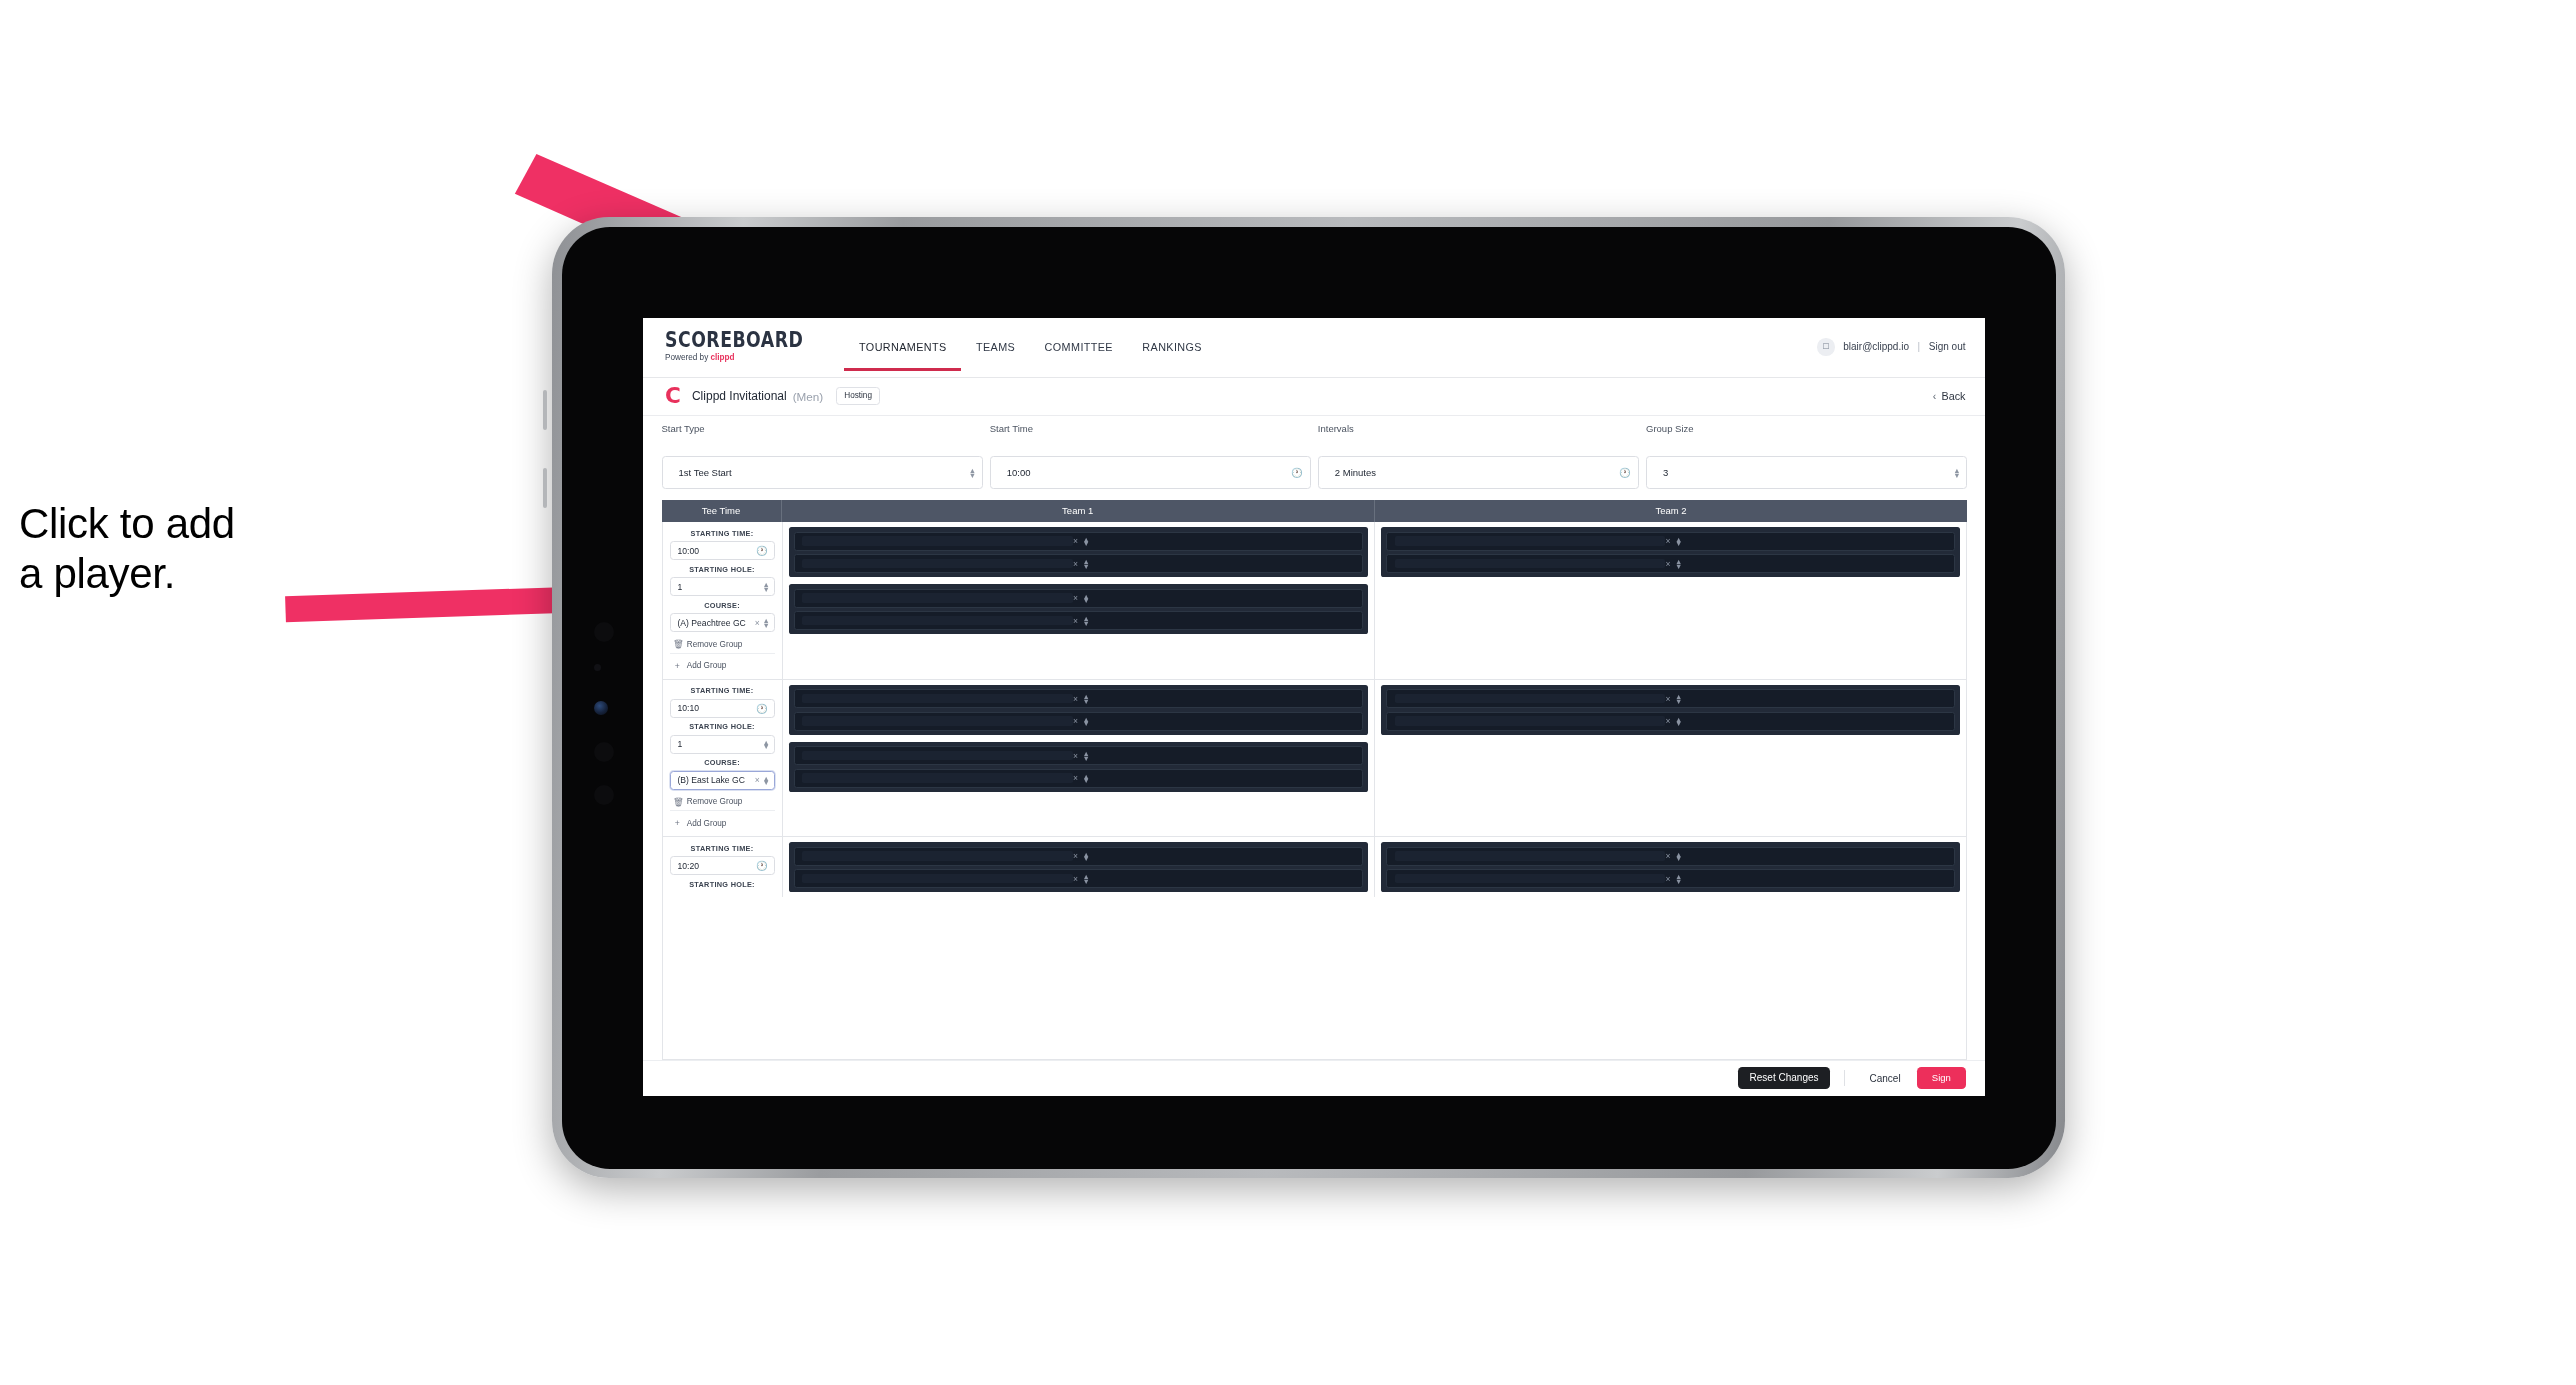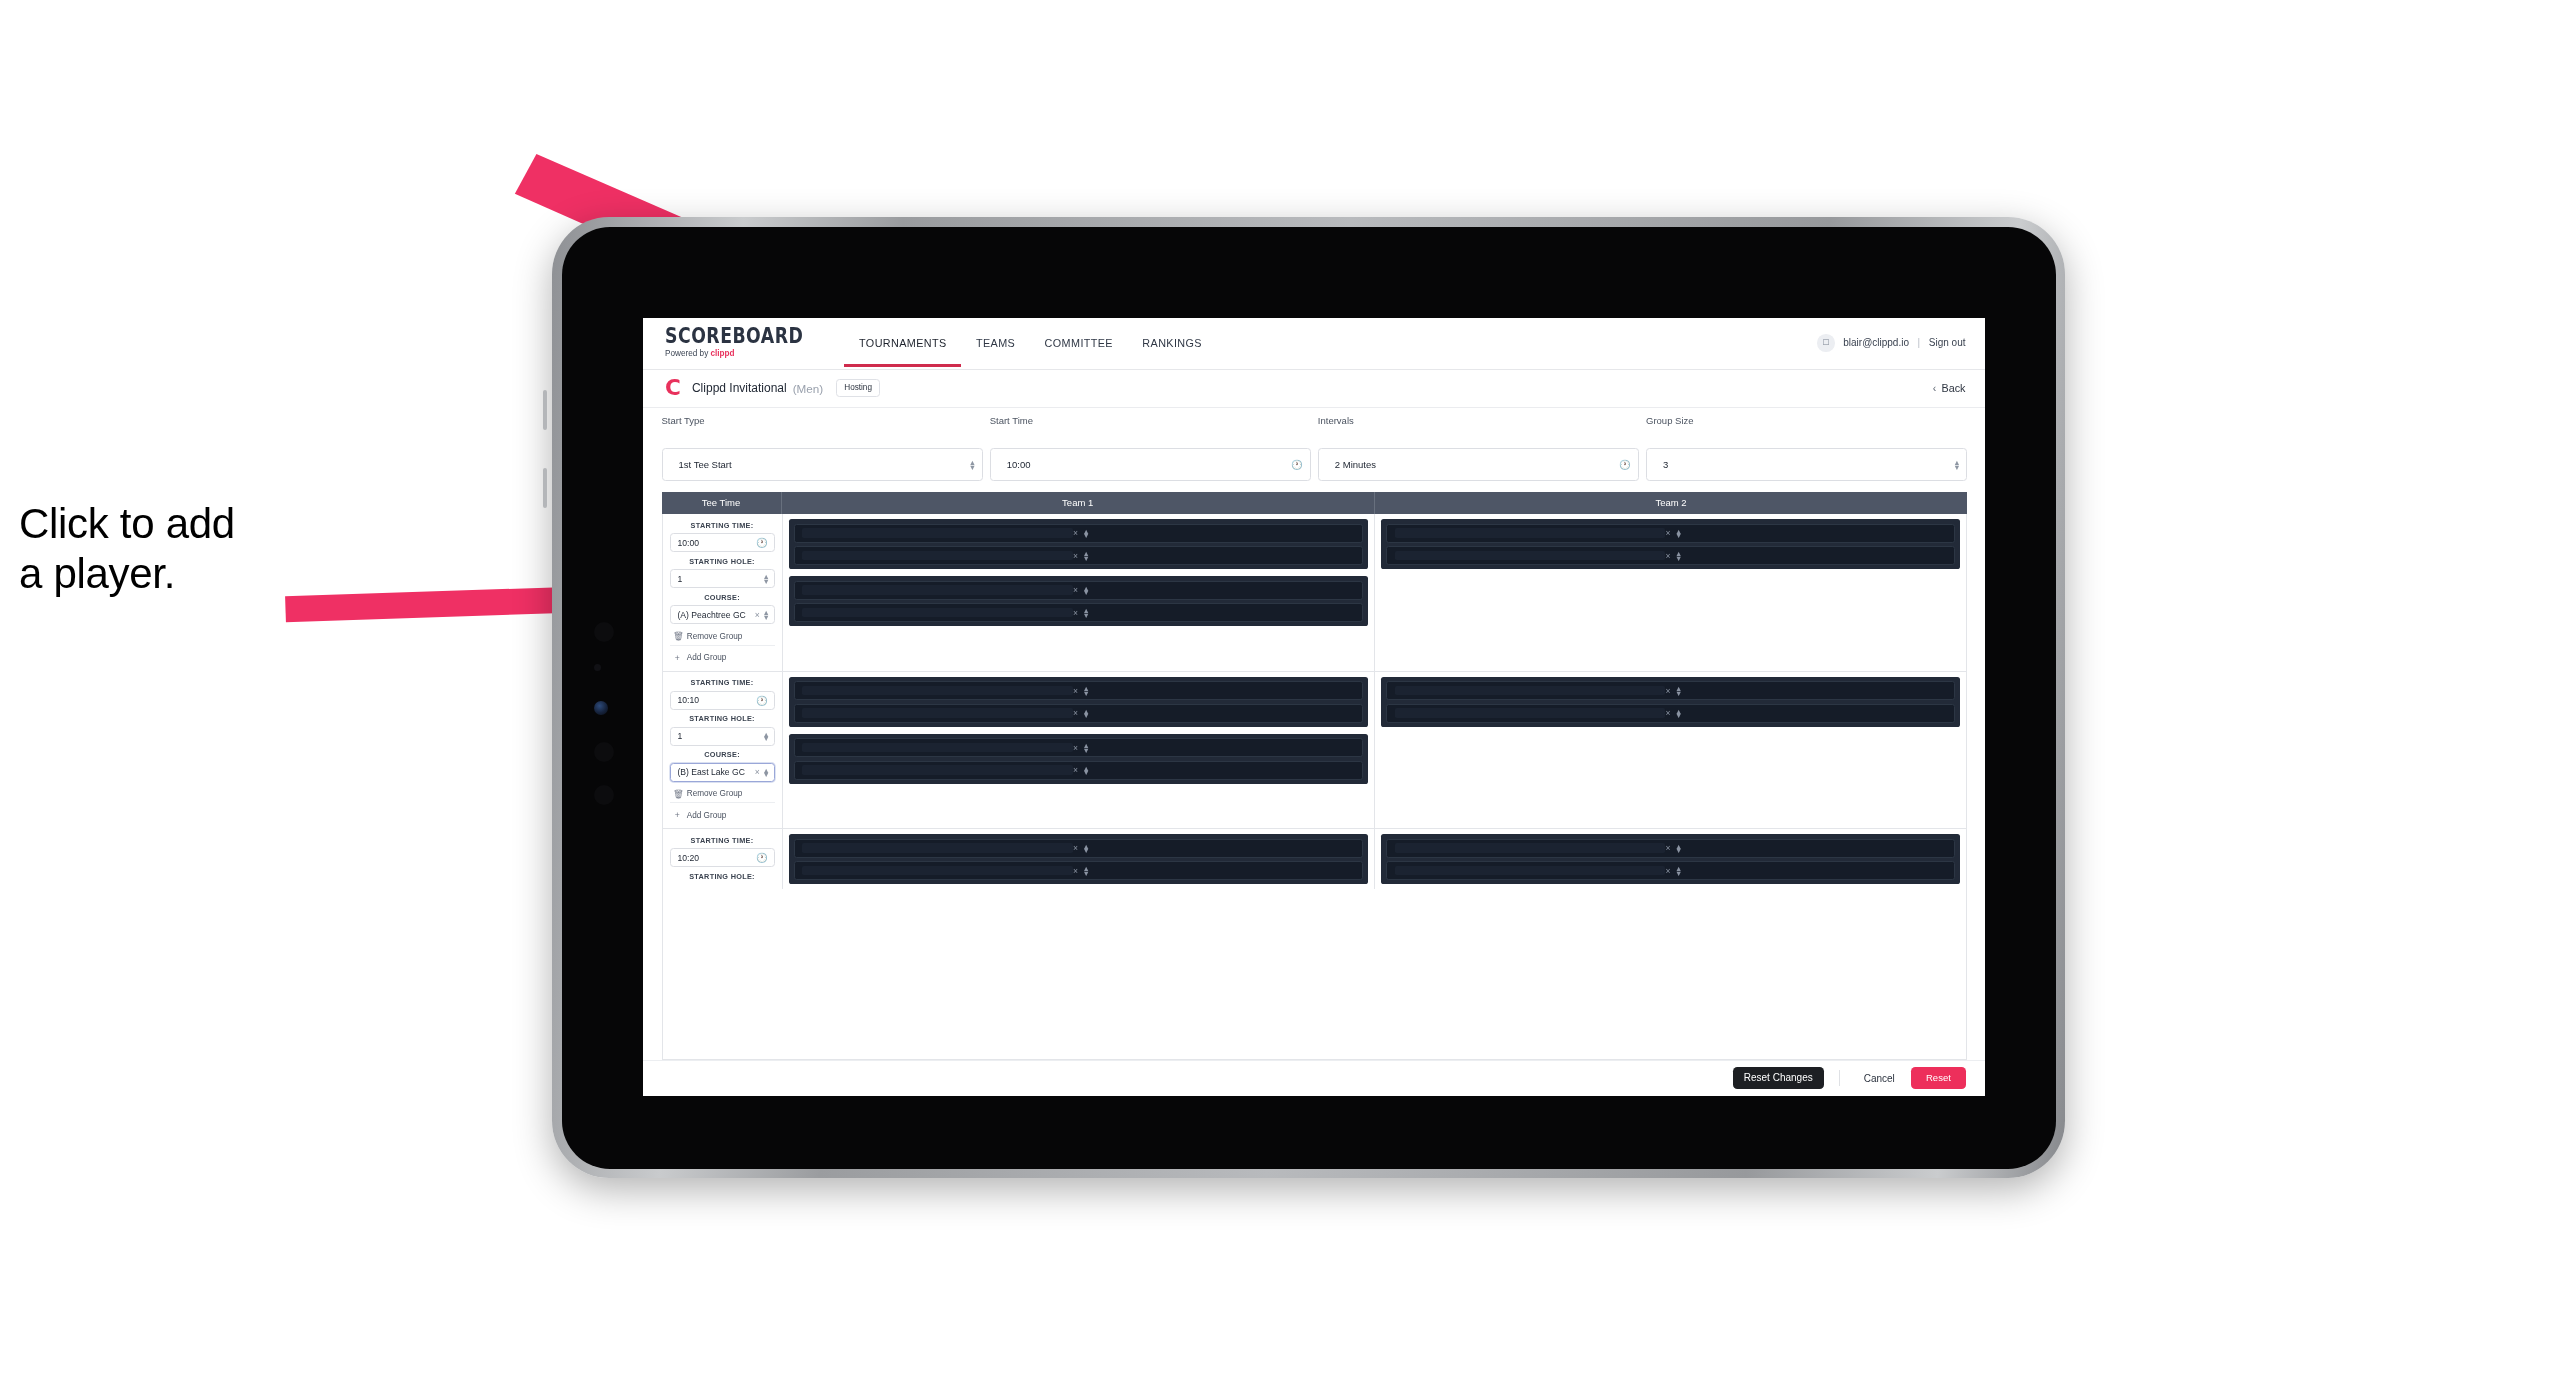--- a/index.html
+++ b/index.html
@@ -63,21 +63,21 @@
     position: absolute;
     left: 81px; top: 91px;
     width: 1342px; height: 778px;
     background: #ffffff;
     overflow: hidden;
     display:flex; flex-direction: column;
   }
 
   
   #topnav {
-    height: 52px;
+    height: 60px;
     display: flex; align-items: center;
     padding: 0 19px 0 22.5px;
     border-bottom: 0.9px solid #e6e7ea;
     position: relative;
     flex: 0 0 auto;
     background:#fff;
   }
   #logo-block { display:flex; flex-direction:column; justify-content:center; margin-right: 41px; }
   #logo-word {
     font-family: "DejaVu Sans", sans-serif;
@@ -501,20 +501,20 @@
                   </div>
                 </div>
               </div>
             </div>
           </div>
 
         <div id="footer">
           <div id="reset-btn">Reset Changes</div>
           <div id="divider-v"></div>
           <div id="cancel-btn">Cancel</div>
-          <div id="save-btn">Reset</div>
+          <div id="save-btn">Sign</div>
         </div>
 
       </div>
     </div>
   </div>
 </div>
 
 
 </body></html>

